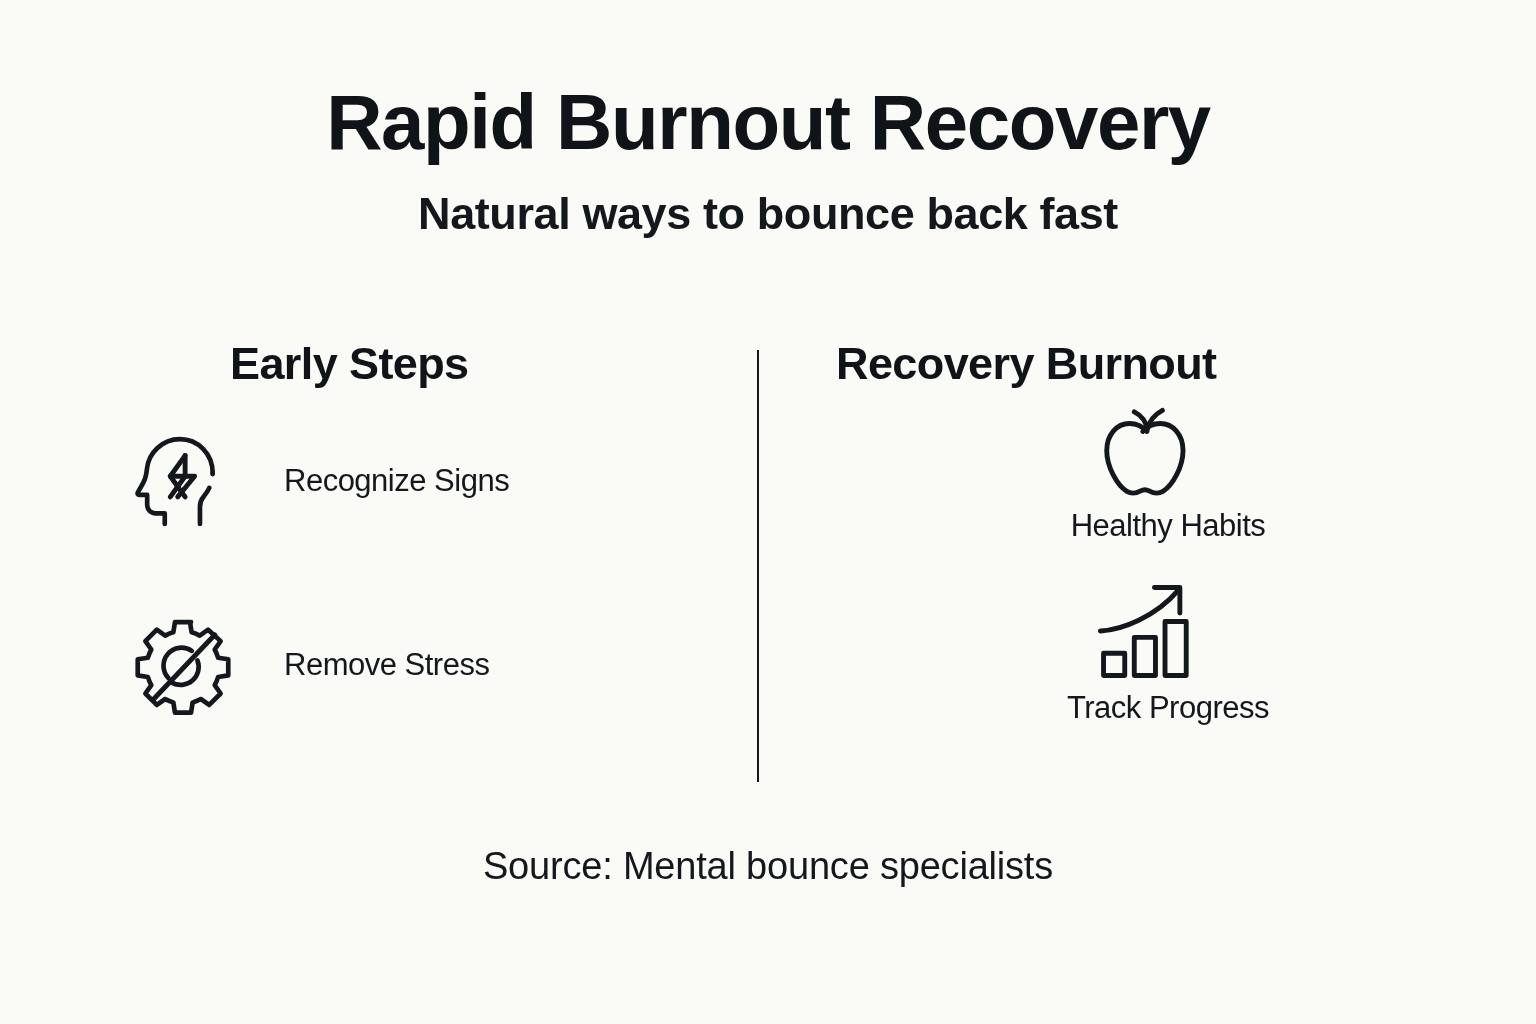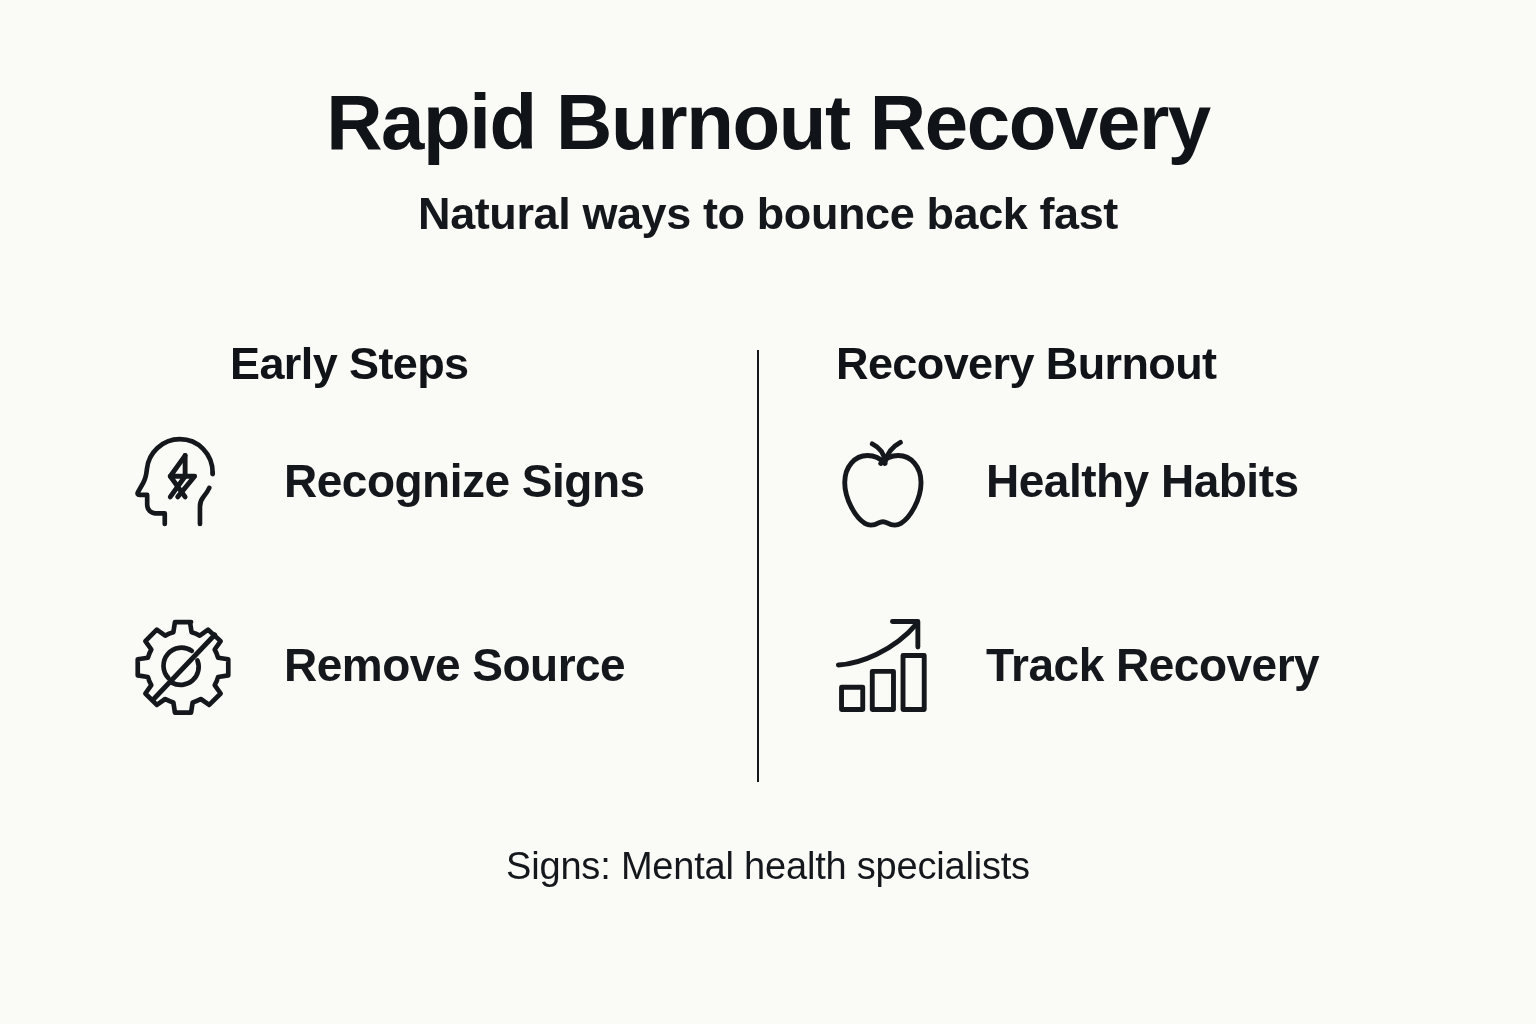--- a/index.html
+++ b/index.html
@@ -90,38 +90,38 @@
     margin: 0;
     padding: 0;
     list-style: none;
   }
   .item {
     display: flex;
     align-items: center;
     height: 186px;
   }
   .column-left  .item { padding-left: 56px; }
-  .column-right .item { padding-left: 48px; }
+  .column-right .item { padding-left: 48px; flex-direction: column; }
 
   .item-icon {
     flex: 0 0 auto;
     width: 118px;
     height: 118px;
     display: flex;
     align-items: center;
     justify-content: center;
   }
   .item-icon svg {
     display: block;
     width: 106px;
     height: 106px;
   }
   .item-label {
-    font-size: 46px;
-    font-weight: 700;
+    font-size: 31px;
+    font-weight: 400;
     letter-spacing: -0.5px;
     color: #14181C;
     white-space: nowrap;
     margin-left: 42px;
   }
 
   
   .item-list .item:first-child { height: 182px; }
 
   
@@ -175,21 +175,21 @@
         </li>
 
         <li class="item">
           <span class="item-icon">
             <svg viewBox="0 0 100 100" fill="none" xmlns="http://www.w3.org/2000/svg">
               <path d="M57.6 9.5H42.4l-1.5 9.6a32.8 32.8 0 0 0-7.7 3.2l-7.9-5.6-10.8 10.8 5.6 7.9a32.8 32.8 0 0 0-3.2 7.7L7.3 44.6v15.2l9.6 1.5c.7 2.7 1.8 5.3 3.2 7.7l-5.6 7.9 10.8 10.8 7.9-5.6c2.4 1.4 5 2.5 7.7 3.2l1.5 9.6h15.2l1.5-9.6c2.7-.7 5.3-1.8 7.7-3.2l7.9 5.6 10.8-10.8-5.6-7.9c1.4-2.4 2.5-5 3.2-7.7l9.6-1.5V44.6l-9.6-1.5a32.8 32.8 0 0 0-3.2-7.7l5.6-7.9L73.7 16.7l-7.9 5.6a32.8 32.8 0 0 0-7.7-3.2l-1.5-9.6Z" stroke="#14181C" stroke-width="4.4" stroke-linejoin="round"></path>
               <path d="M36.3 62.4a17 17 0 0 1 22-25.7M39.4 66.6a17 17 0 0 0 24.2-21" stroke="#14181C" stroke-width="4.4" stroke-linecap="round"></path>
               <path d="M21.5 83 80 21.5" stroke="#14181C" stroke-width="4.6" stroke-linecap="round"></path>
             </svg>
           </span>
-          <span class="item-label">Remove Source</span>
+          <span class="item-label">Remove Stress</span>
         </li>
 
       </ul>
     </div>
 
     <div class="column column-right">
       <h2 class="col-heading">Recovery Burnout</h2>
 
       <ul class="item-list">
 
@@ -207,25 +207,25 @@
         <li class="item">
           <span class="item-icon">
             <svg viewBox="0 0 100 100" fill="none" xmlns="http://www.w3.org/2000/svg">
               <rect x="9" y="71" width="20" height="21" stroke="#14181C" stroke-width="4.6" stroke-linejoin="round"></rect>
               <rect x="38" y="56" width="20" height="36" stroke="#14181C" stroke-width="4.6" stroke-linejoin="round"></rect>
               <rect x="67" y="41" width="20" height="51" stroke="#14181C" stroke-width="4.6" stroke-linejoin="round"></rect>
               <path d="M6 50C26 49 58 37 80 11" stroke="#14181C" stroke-width="4.6" stroke-linecap="round"></path>
               <path d="M57 9h24v24" stroke="#14181C" stroke-width="4.6" stroke-linecap="round" stroke-linejoin="round"></path>
             </svg>
           </span>
-          <span class="item-label">Track Recovery</span>
+          <span class="item-label">Track Progress</span>
         </li>
 
       </ul>
     </div>
 
   </div>
 
   <div class="footer">
-    <p class="source">Signs: Mental health specialists</p>
+    <p class="source">Source: Mental bounce specialists</p>
   </div>
 
 </div>
 
 </body></html>

